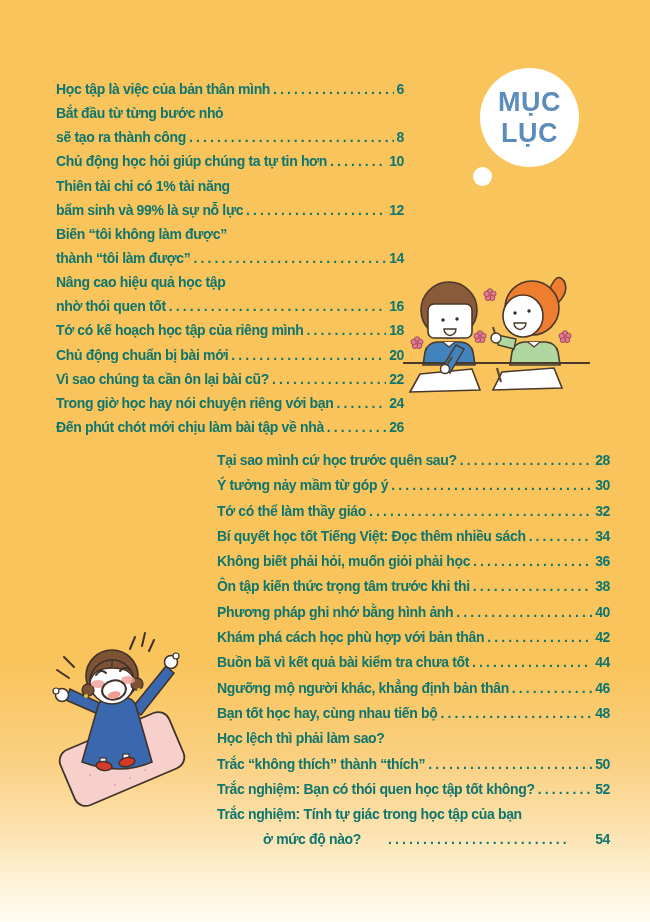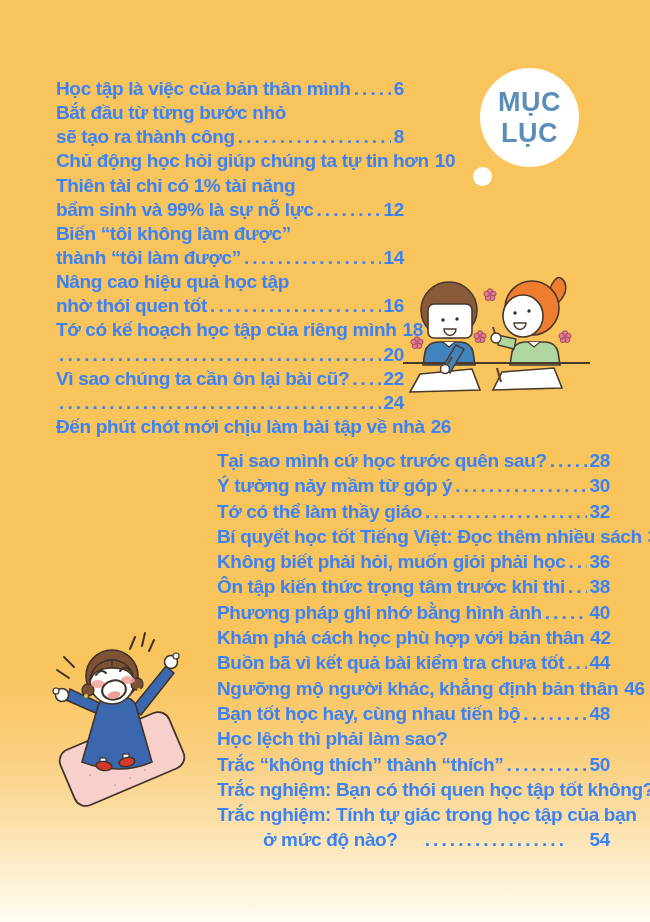--- a/index.html
+++ b/index.html
@@ -2,22 +2,22 @@
 <html><head>
 <meta charset="utf-8">
 <style>
   html,body{margin:0;padding:0;}
   body{
     width:650px;height:922px;position:relative;overflow:hidden;
     background:linear-gradient(180deg,#F9C45C 0%,#F9C45C 72%,#FACF7F 82%,#FCE2AE 90%,#FEF3D9 96%,#FFFCF2 100%);
     font-family:"Liberation Sans","DejaVu Sans",sans-serif;
   }
   .toc{
-    position:absolute;color:#3b82f6;font-weight:bold;
-    font-size:19px;letter-spacing:-0.35px;
+    position:absolute;color:#0f766e;font-weight:bold;
+    font-size:14px;letter-spacing:-0.35px;
   }
   .toc-top{left:56px;top:77px;width:348px;}
   .toc-bottom{left:217px;top:448px;width:393px;}
   .toc-line{display:flex;align-items:baseline;}
   .toc-top .toc-line{height:24.15px;line-height:24.15px;}
   .toc-bottom .toc-line{height:25.3px;line-height:25.3px;}
   .toc-line .t{white-space:nowrap;flex:0 0 auto;}
   .toc-line .dots{
     flex:1 1 auto;overflow:hidden;white-space:nowrap;
     margin:0 1px 0 3px;letter-spacing:3.1px;
@@ -100,29 +100,31 @@
         <span class="t">nhờ thói quen tốt</span>
         <span class="dots"></span>
         <span class="p">16</span>
       </div>
       <div class="toc-line">
         <span class="t">Tớ có kế hoạch học tập của riêng mình</span>
         <span class="dots"></span>
         <span class="p">18</span>
       </div>
       <div class="toc-line">
+        <span class="t">Chủ động chuẩn bị bài mới</span>
         <span class="dots"></span>
         <span class="p">20</span>
       </div>
       <div class="toc-line">
         <span class="t">Vì sao chúng ta cần ôn lại bài cũ?</span>
         <span class="dots"></span>
         <span class="p">22</span>
       </div>
       <div class="toc-line">
+        <span class="t">Trong giờ học hay nói chuyện riêng với bạn</span>
         <span class="dots"></span>
         <span class="p">24</span>
       </div>
       <div class="toc-line">
         <span class="t">Đến phút chót mới chịu làm bài tập về nhà</span>
         <span class="dots"></span>
         <span class="p">26</span>
       </div>
     </div>
 

